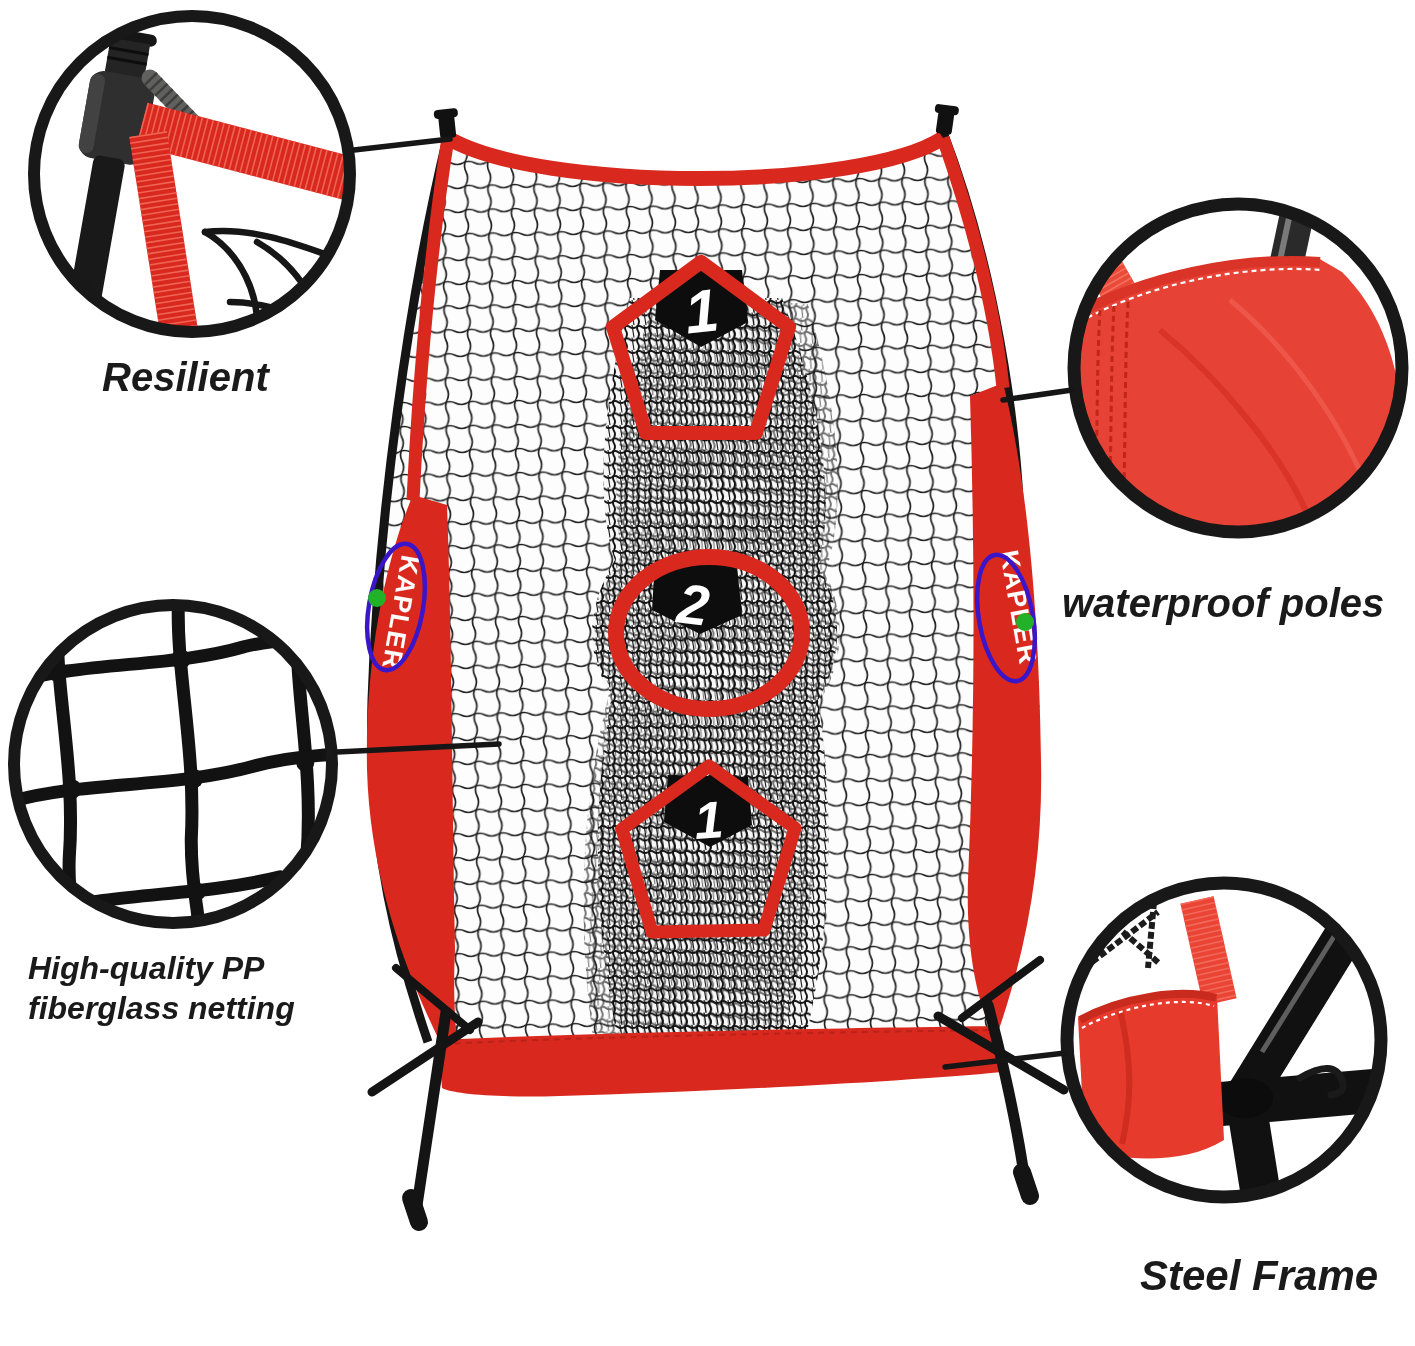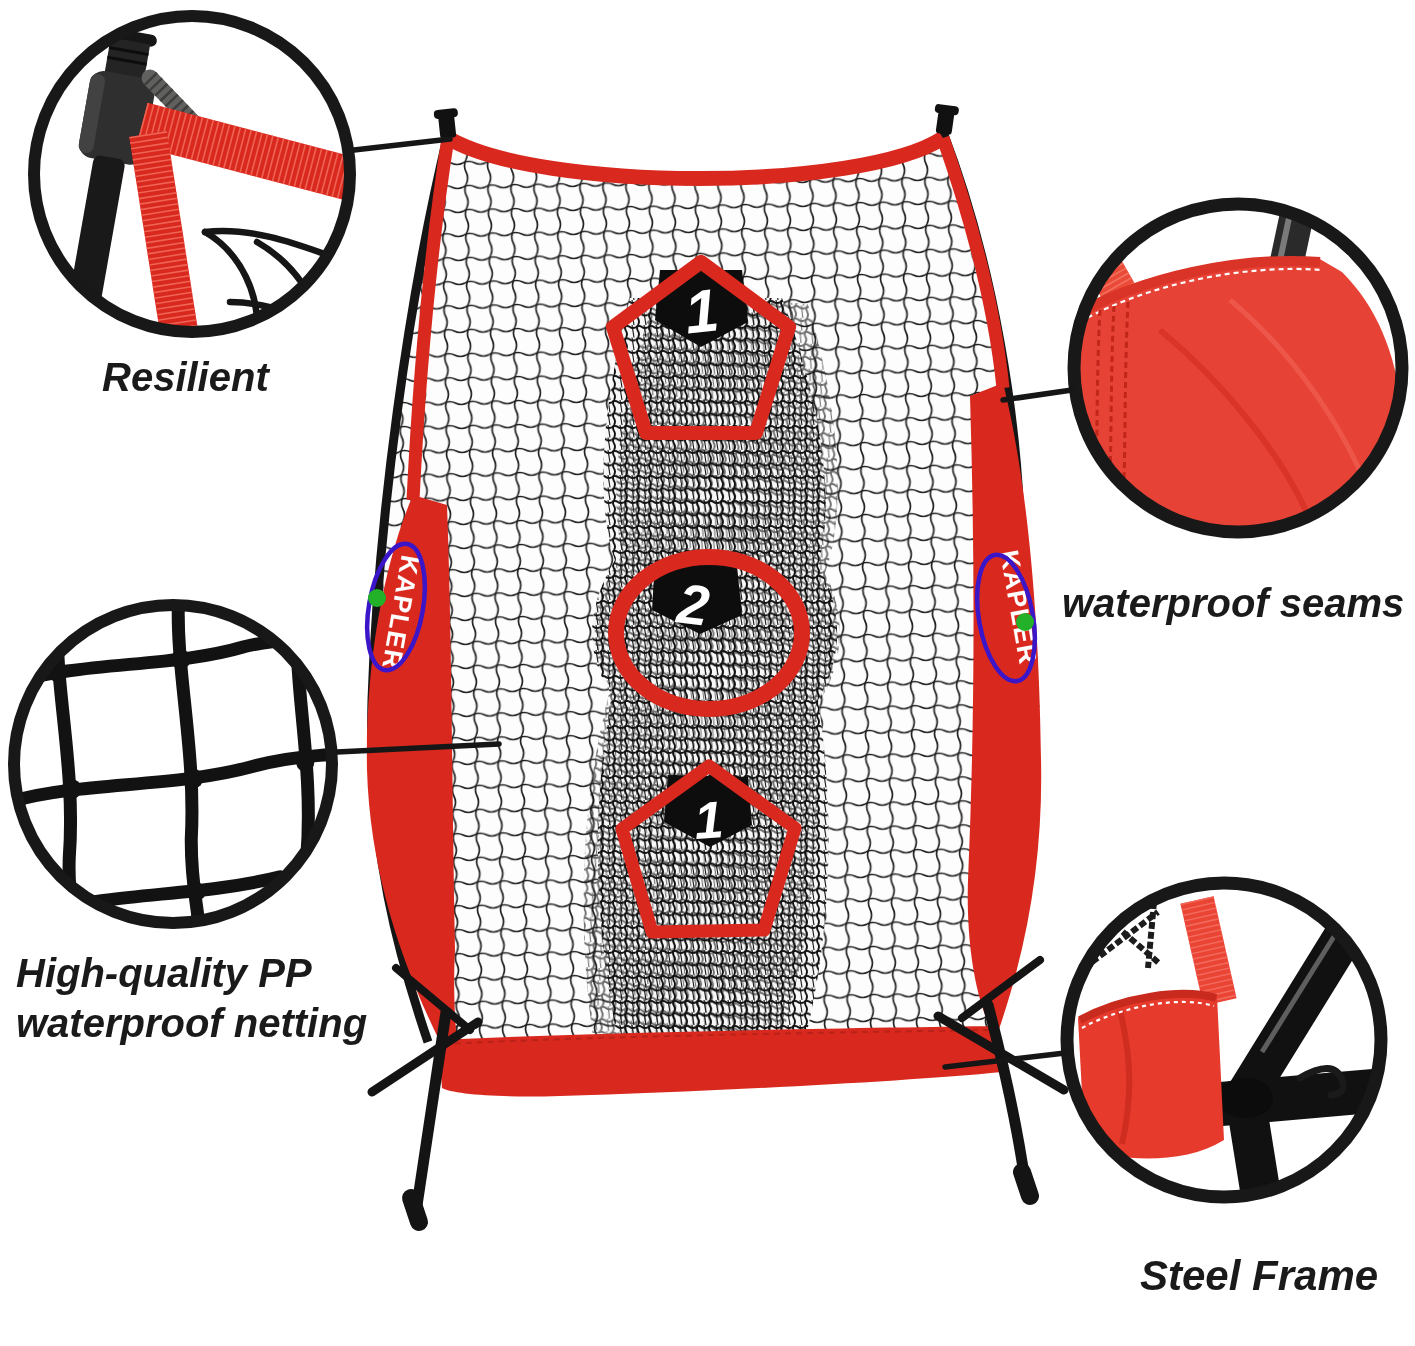--- a/index.html
+++ b/index.html
@@ -8,21 +8,21 @@
     font-family:"Liberation Sans",sans-serif;
   }
   .art{position:absolute;left:0;top:0;width:1415px;height:1346px;}
   .callout-label{
     position:absolute;color:#1a1a1a;font-weight:700;font-style:italic;
     font-family:"Liberation Sans",sans-serif;line-height:1.25;white-space:nowrap;
   }
   .callout-label span{display:block;}
   #label-fiberglass{left:55px;top:352px;font-size:40px;margin-left:47px;}
   #label-waterproof{left:1062px;top:578px;font-size:40px;}
-  #label-netting{left:16px;top:948px;font-size:40px;}
+  #label-netting{left:28px;top:948px;font-size:32px;}
   #label-frame{left:1140px;top:1250px;font-size:42px;}
   svg text.brand{
     font-family:"Liberation Sans",sans-serif;font-weight:700;font-size:26px;letter-spacing:1.5px;
     fill:#ffffff;stroke:#e0372a;stroke-width:1;paint-order:stroke;
   }
   svg text.target-num{
     font-family:"Liberation Sans",sans-serif;font-weight:700;font-style:italic;fill:#ffffff;
   }
 </style>
 </head>
@@ -252,23 +252,23 @@
     <line x1="1003" y1="400" x2="1072" y2="390"></line>
     <line x1="337" y1="752" x2="499" y2="744"></line>
     <line x1="945" y1="1067" x2="1065" y2="1053"></line>
   </g>
 </svg>
 
   <div class="callout-label" id="label-fiberglass">
     <span>Resilient</span>
   </div>
   <div class="callout-label" id="label-waterproof">
-    <span>waterproof seams</span>
+    <span>waterproof poles</span>
   </div>
   <div class="callout-label" id="label-netting">
     <span>High-quality PP</span>
-    <span>waterproof netting</span>
+    <span>fiberglass netting</span>
   </div>
   <div class="callout-label" id="label-frame">
     <span>Steel Frame</span>
   </div>
 
 </div>
 
 </body></html>

